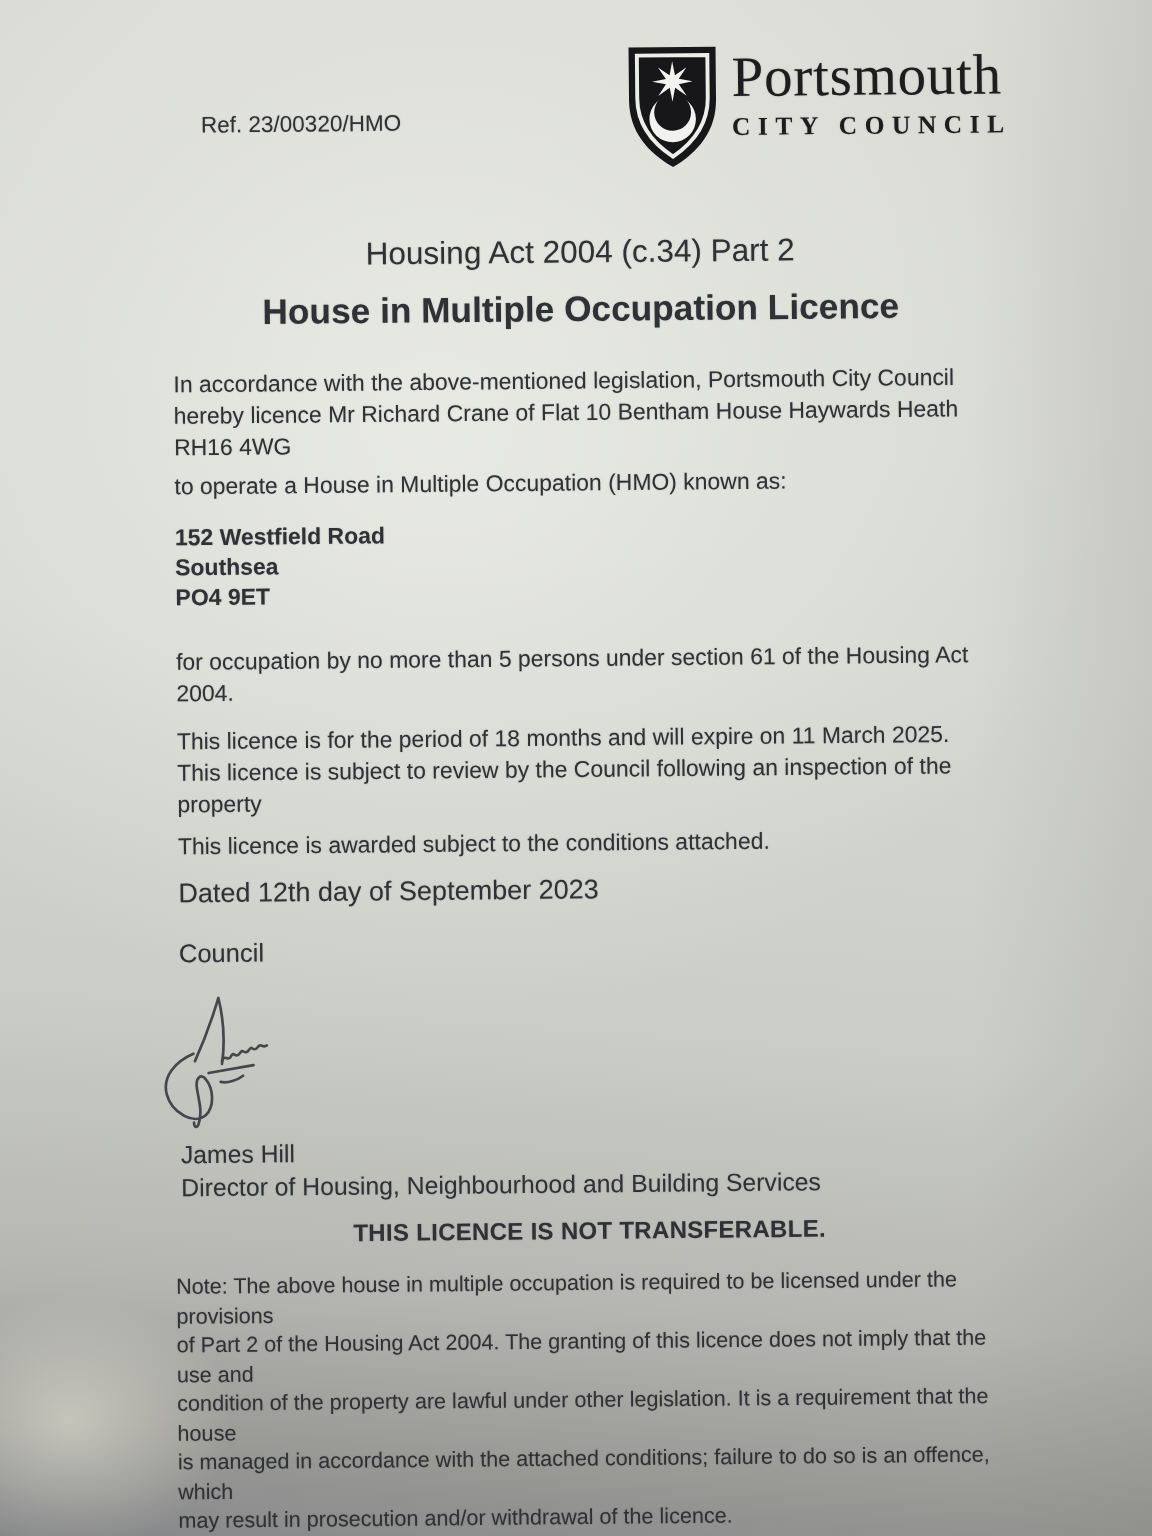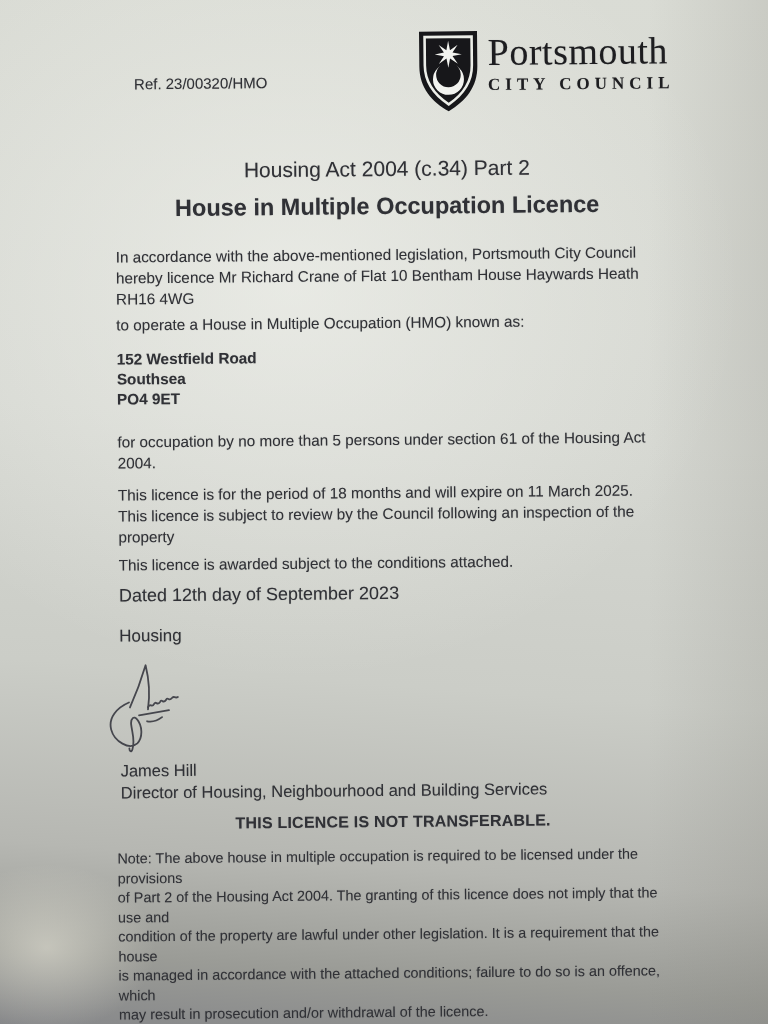--- a/index.html
+++ b/index.html
@@ -103,21 +103,21 @@
 2004.</div>
 
   <div class="abs body-text pre period">This licence is for the period of 18 months and will expire on 11 March 2025.
 This licence is subject to review by the Council following an inspection of the
 property</div>
 
   <div class="abs body-text conditions">This licence is awarded subject to the conditions attached.</div>
 
   <div class="abs dated">Dated 12th day of September 2023</div>
 
-  <div class="abs signed">Housing</div>
+  <div class="abs signed">Council</div>
 
   <svg class="abs signature" viewBox="0 0 100 108" aria-hidden="true">
     <g fill="none" stroke="#3b3c44" stroke-width="1.8" stroke-linecap="round" stroke-linejoin="round" opacity="0.92">
       <path d="M25,55 C31,42 37,26 41,13 C44.5,28 45,44 43,57"></path>
       <path d="M43,55 c2,-5 4,1 6,-3 c2,-4 3,2 6,-2 c2,-4 3,2 6,-2 c2,-4 3,2 6,-2 c2,-3 3,1 6,-1"></path>
       <path d="M24,50 C12,55 3,65 6,77 C9,89 24,98 32,91 C38,85 37,73 32,67 C29,63 25.5,66 26,72 C27,81 30,88 27,97 C26,100 24,99 24,96"></path>
       <path d="M34,63 L64,58"></path>
       <path d="M42,69 C47,70 53,68 57,65"></path>
     </g>
   </svg>

